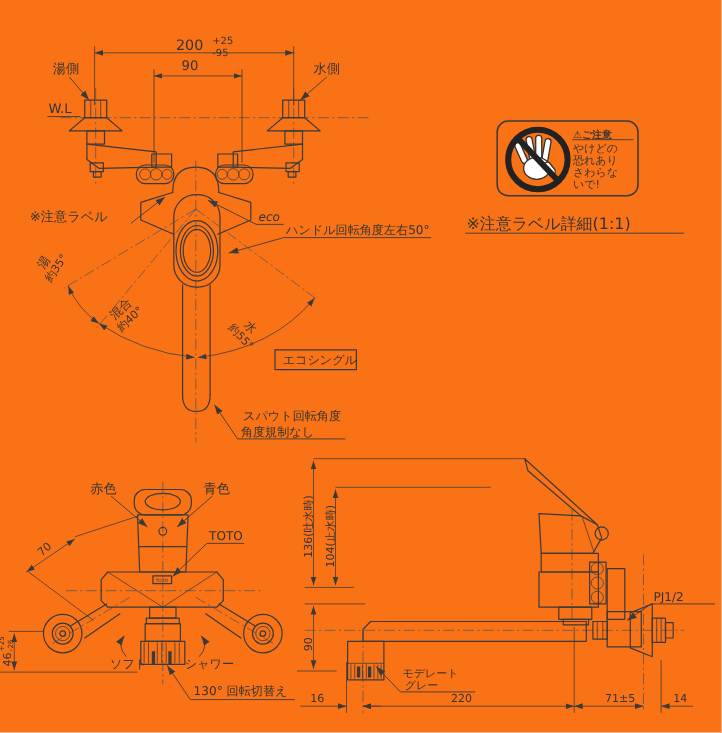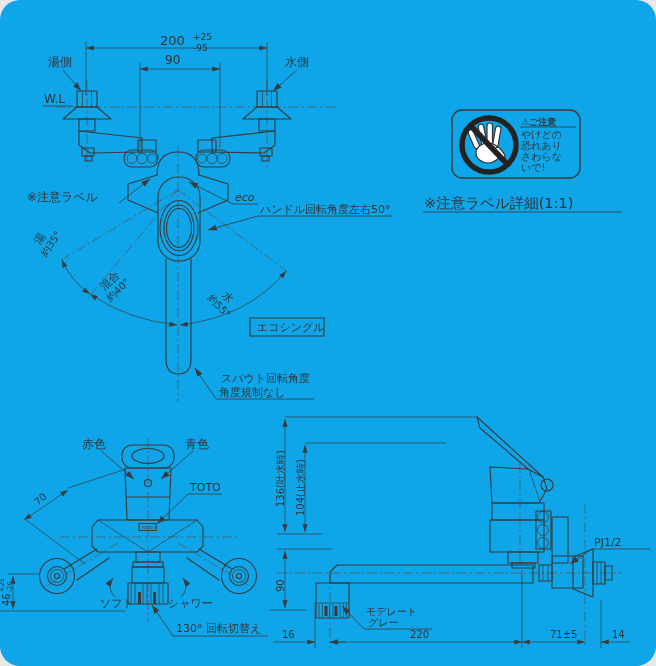--- a/index.html
+++ b/index.html
@@ -1,17 +1,17 @@
 <!DOCTYPE html>
 <html><head>
 <meta charset="utf-8">
 <style>
   html,body{margin:0;padding:0;background:#e8e8e8;}
-  .canvas{position:relative;width:656px;height:666px;background:#0ea5e9;overflow:hidden;
-          font-family:"DejaVu Sans","Liberation Sans",sans-serif;border-radius:20px;}
+  .canvas{position:relative;width:656px;height:666px;background:#f97316;overflow:hidden;
+          font-family:"DejaVu Sans","Liberation Sans",sans-serif;}
   svg{display:block;}
   svg text{fill:#333333;font-family:"DejaVu Sans","Liberation Sans",sans-serif;}
   .ol{fill:none;stroke:#3a3a3a;stroke-width:1.1;stroke-linejoin:round;stroke-linecap:round;}
   .ol2{fill:none;stroke:#3a3a3a;stroke-width:1.4;stroke-linejoin:round;}
   .cl{fill:none;stroke:#555555;stroke-width:0.7;stroke-dasharray:10 3 2 3;}
   .dl{fill:none;stroke:#3a3a3a;stroke-width:0.7;}
   .ld{fill:none;stroke:#3a3a3a;stroke-width:0.8;}
   .fs9{font-size:9px;} .fs10{font-size:10px;} .fs11{font-size:11px;}
   .fs12{font-size:12px;} .fs13{font-size:13px;} .fs14{font-size:14.5px;} .fs65{font-size:6.5px;} .fs4{font-size:4px;}
 </style>

